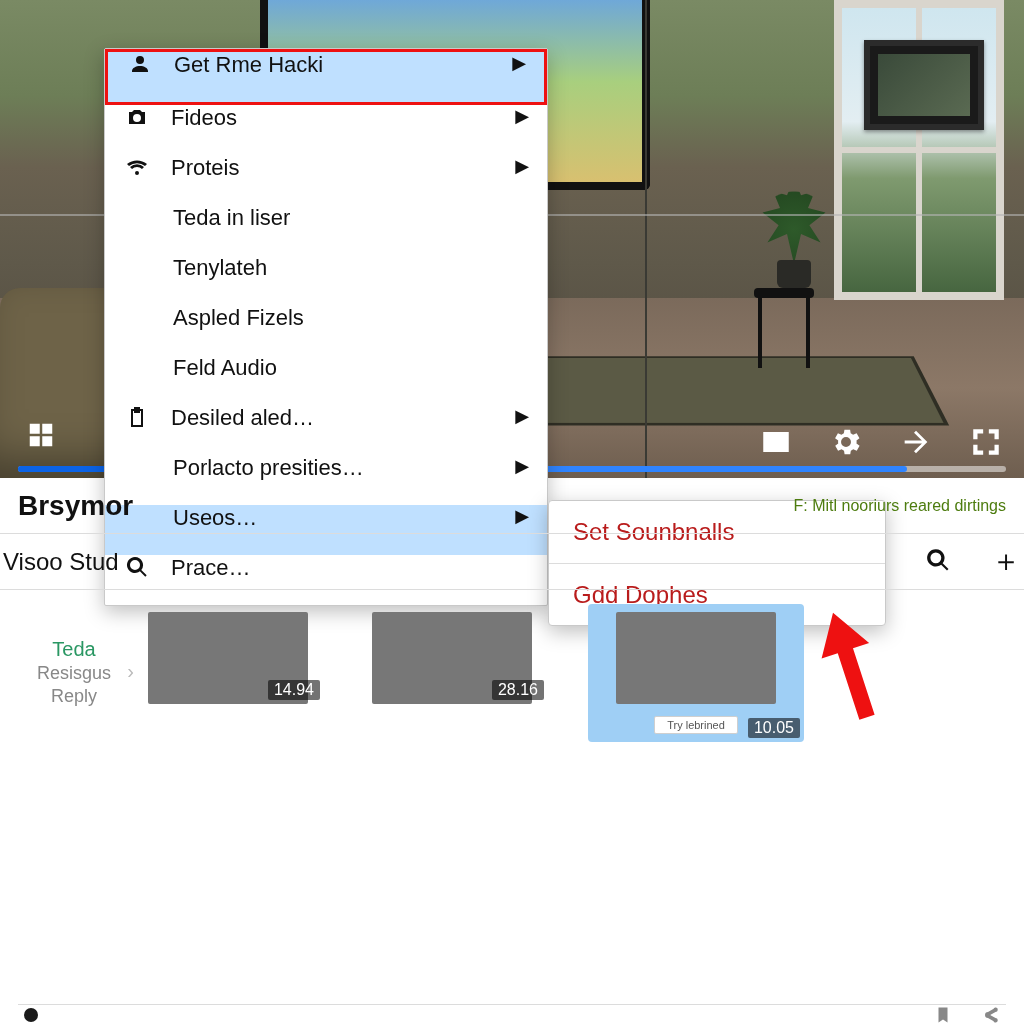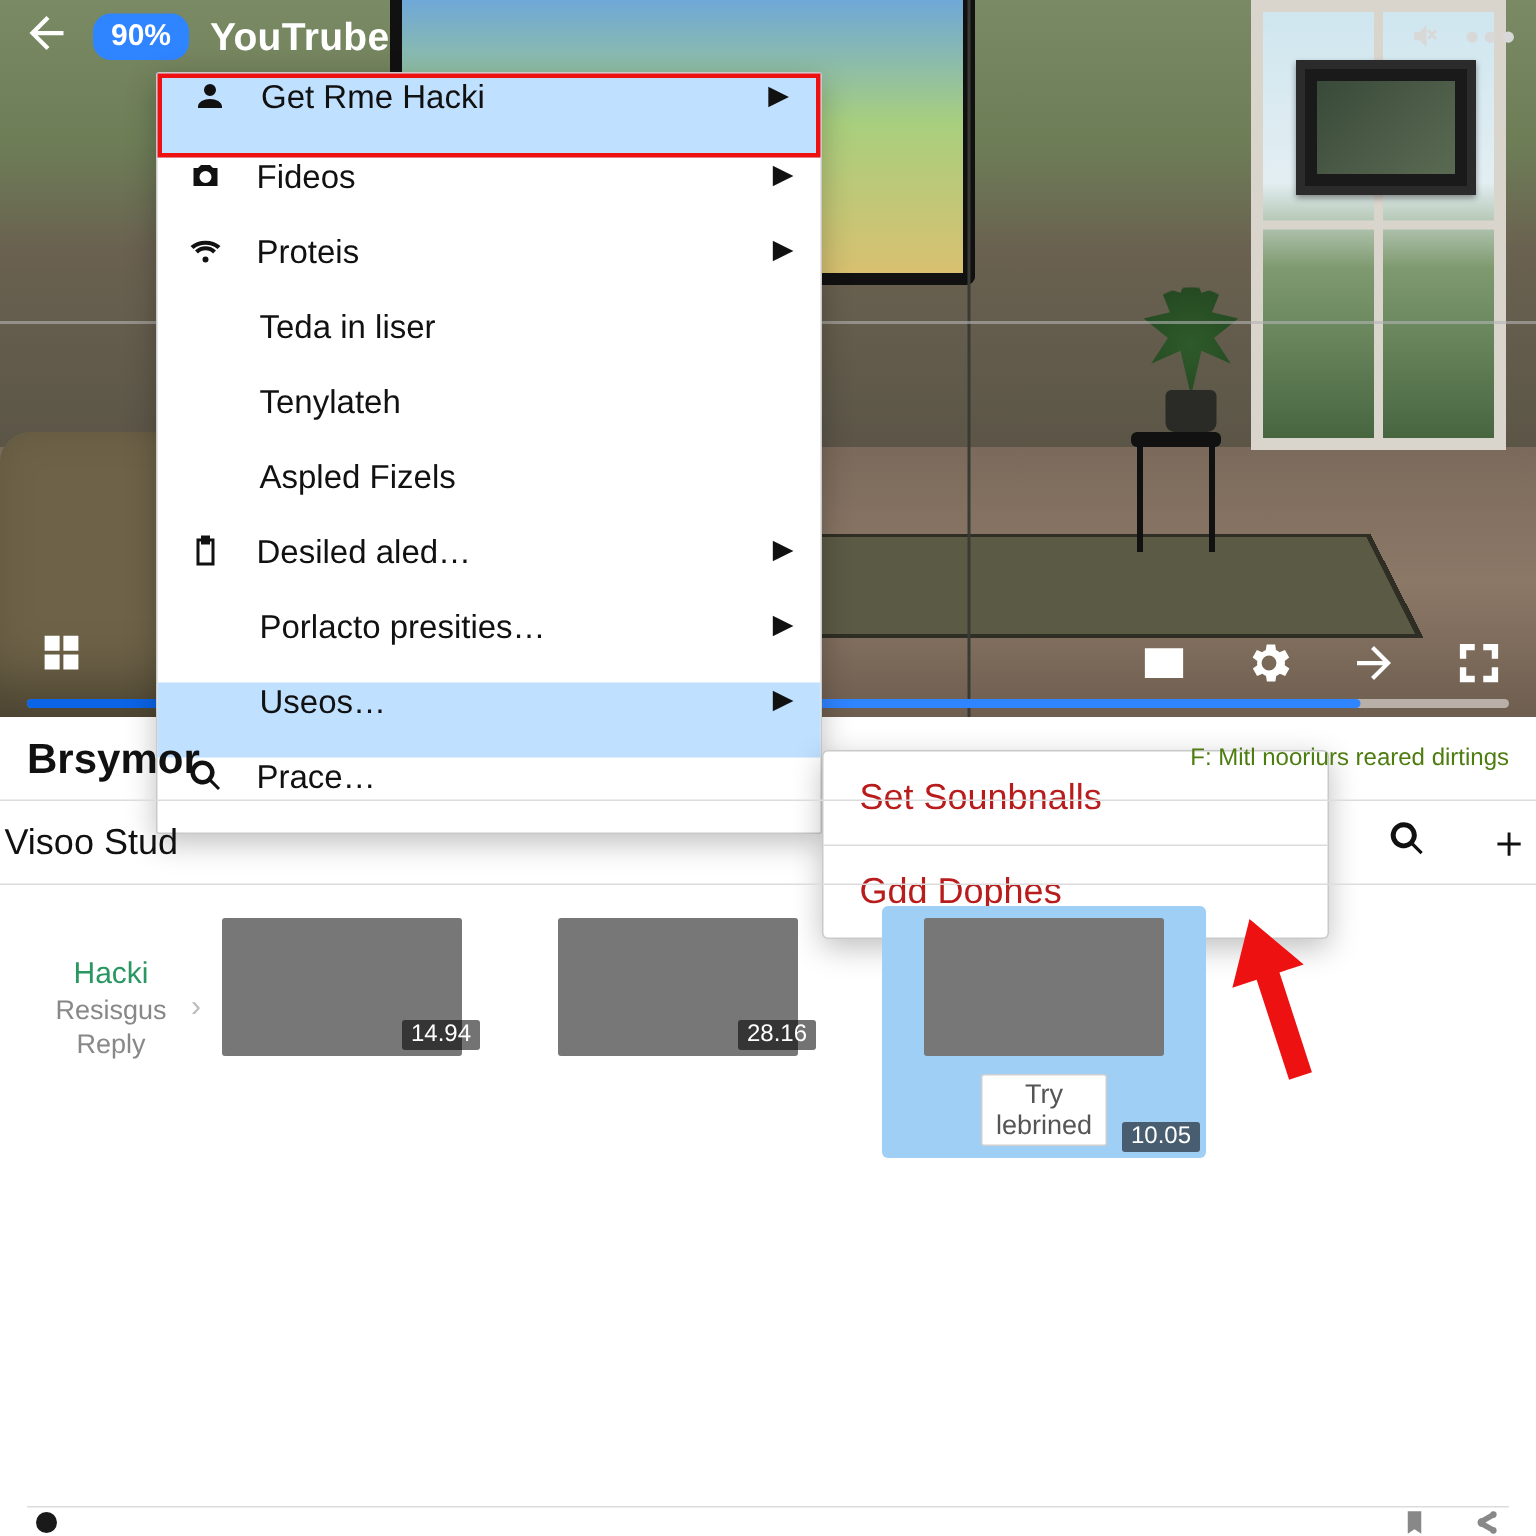--- a/index.html
+++ b/index.html
@@ -115,21 +115,21 @@
   .thumb{position:relative;width:176px;}
   .thumb .img{width:160px;height:92px;border-radius:2px;background:#777;}
   .thumb .dur{position:absolute;right:4px;bottom:4px;background:rgba(0,0,0,.55);color:#fff;font-size:16px;padding:1px 6px;border-radius:2px;}
   
   .t1{background:linear-gradient(180deg,#cbb79e 0%,#b79f88 40%,#4d3f34 41%,#5a4a3e 100%);}
   .t2{background:radial-gradient(circle at 50% 42%,#e7cdb5 0 18%,#5a4336 19% 100%);}
   .t3{background:linear-gradient(180deg,#6fa8d8 0%,#bfcba1 35%,#5a4a3e 36%,#6b5a4c 100%);}
 
   .thumb.selected{padding:8px;margin:-8px;background:#9fcff5;border-radius:4px;width:216px;}
   .thumb.selected .img{width:160px;margin:0 auto;}
-  .thumb.selected .tag{margin:12px auto 0;display:block;width:84px;text-align:center;background:#fff;border:1px solid #cfcfcf;font-size:18px;color:#555;padding:2px 0;border-radius:2px;}
+  .thumb.selected .tag{margin:12px auto 0;display:block;width:84px;text-align:center;background:#fff;border:1px solid #cfcfcf;font-size:11px;color:#555;padding:2px 0;border-radius:2px;}
 
   
   .bottom-bar{position:absolute;left:18px;right:18px;bottom:0;height:20px;border-top:1px solid #dcdcdc;display:flex;align-items:center;padding:0 6px;}
   .bottom-bar .dot{width:14px;height:14px;border-radius:50%;background:#1a1a1a;margin-right:10px;}
   .bottom-bar .txt{color:#888;font-size:16px;}
   .bottom-bar .right{margin-left:auto;display:flex;gap:30px;color:#888;}
   .bottom-bar .right svg{width:18px;height:18px;fill:#888;}
 </style>
 </head>
 <body>
@@ -149,38 +149,20 @@
     <div class="stool">
         <div class="seat"></div>
         <div class="leg l"></div>
         <div class="leg r"></div>
       </div>
     <div class="sofa"></div>
   </div>
 
   <div class="hero-divider"></div>
 
-  <div class="top-bar">
-    <div class="back">
-      <svg viewBox="0 0 24 24">
-          <path d="M20 11H7.8l5.6-5.6L12 4l-8 8 8 8 1.4-1.4L7.8 13H20z"></path>
-        </svg>
-    </div>
-    <div class="zoom-badge">90%</div>
-    <div class="app-title">YouTrube</div>
-    <div class="spacer"></div>
-    <div class="mute">
-      <svg viewBox="0 0 24 24">
-          <path d="M12 4 7 9H3v6h4l5 5V4zm7.6 4.5-1.4-1.4L16 9.3l-2.2-2.2-1.4 1.4L14.6 11l-2.2 2.2 1.4 1.4L16 12.7l2.2 2.2 1.4-1.4L17.4 11l2.2-2.5z"></path>
-        </svg>
-    </div>
-    <div class="more">
-      <span>•••</span>
-    </div>
-  </div>
 
   <div class="grid-btn">
     <svg viewBox="0 0 24 24">
         <path d="M3 3h8v8H3V3zm10 0h8v8h-8V3zM3 13h8v8H3v-8zm10 0h8v8h-8v-8z"></path>
       </svg>
   </div>
 
   <div class="video-controls">
     <div class="vc">
       <svg viewBox="0 0 24 24">
@@ -240,20 +222,23 @@
   </div>
   <div class="item noicon">
     <span>Teda in liser</span>
   </div>
   <div class="item noicon">
     <span>Tenylateh</span>
   </div>
   <div class="item noicon">
     <span>Aspled Fizels</span>
   </div>
+  <div class="item noicon">
+    <span>Feld Audio</span>
+  </div>
   <div class="item">
     <span class="ic">
         <svg viewBox="0 0 24 24">
           <path d="M9 2h6v2h3v18H6V4h3V2zm0 4H8v14h8V6h-1v2H9V6z"></path>
         </svg>
       </span>
     <span>Desiled aled…</span>
     <span class="caret">▶</span>
   </div>
   <div class="item noicon">
@@ -299,21 +284,21 @@
         </svg>
     </div>
     <div class="plus">
       <span>＋</span>
     </div>
   </div>
 </div>
 
 <div class="gallery">
   <div class="side-labels">
-    <div class="l1">Hacki</div>
+    <div class="l1">Teda</div>
     <div class="l2">Resisgus</div>
     <div class="l3">Reply</div>
     <div class="chev">›</div>
   </div>
 
   <div class="thumbs">
     <div class="thumb">
       <div class="img t1"></div>
       <div class="dur">14.94</div>
     </div>

